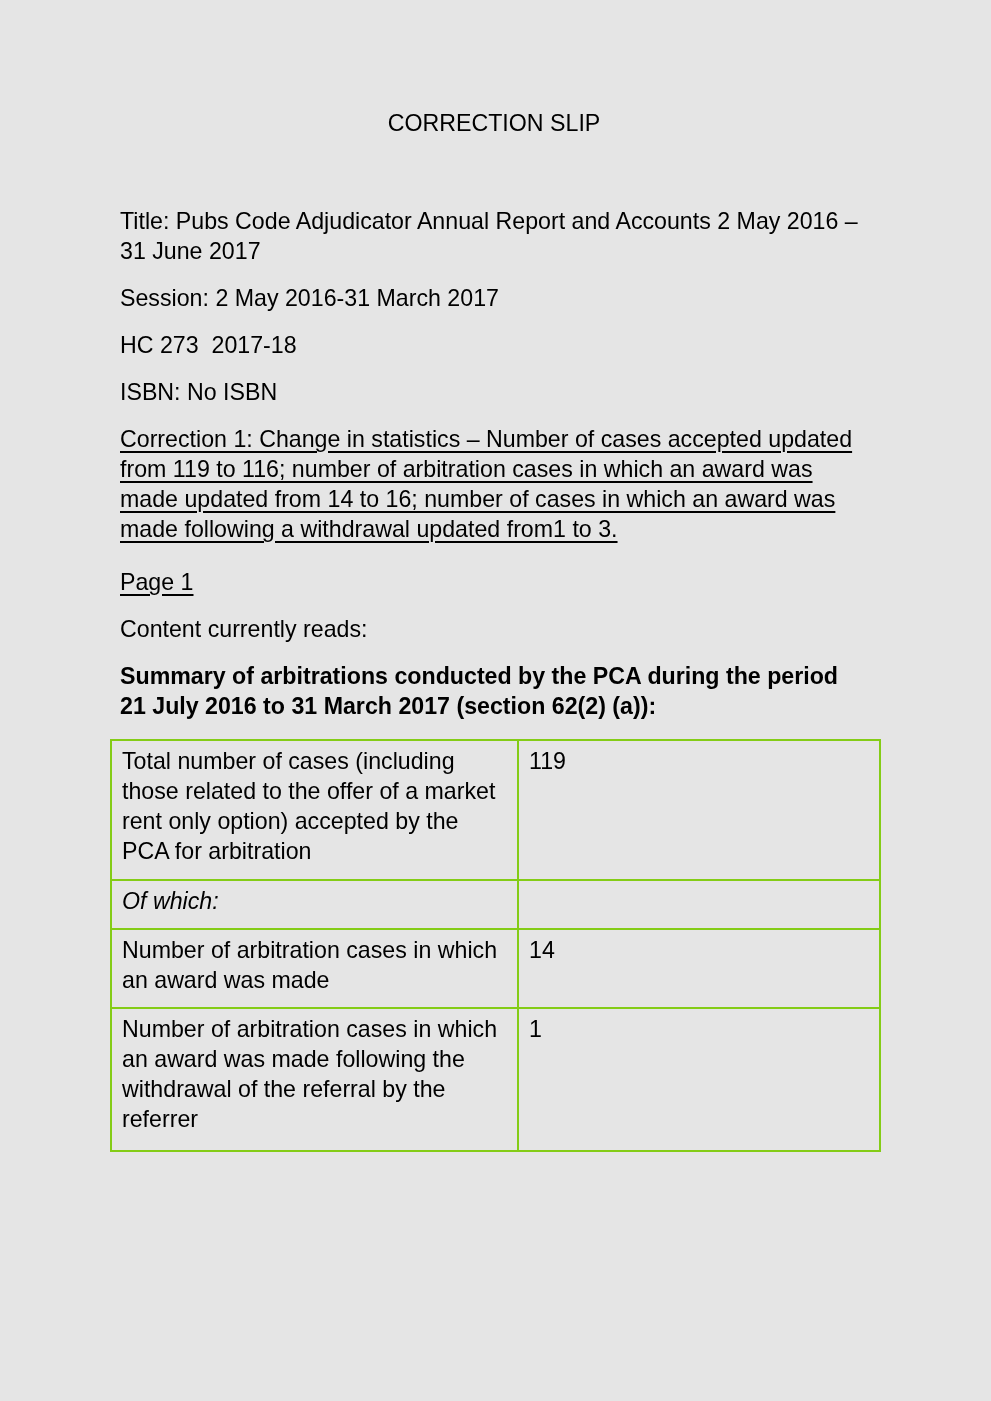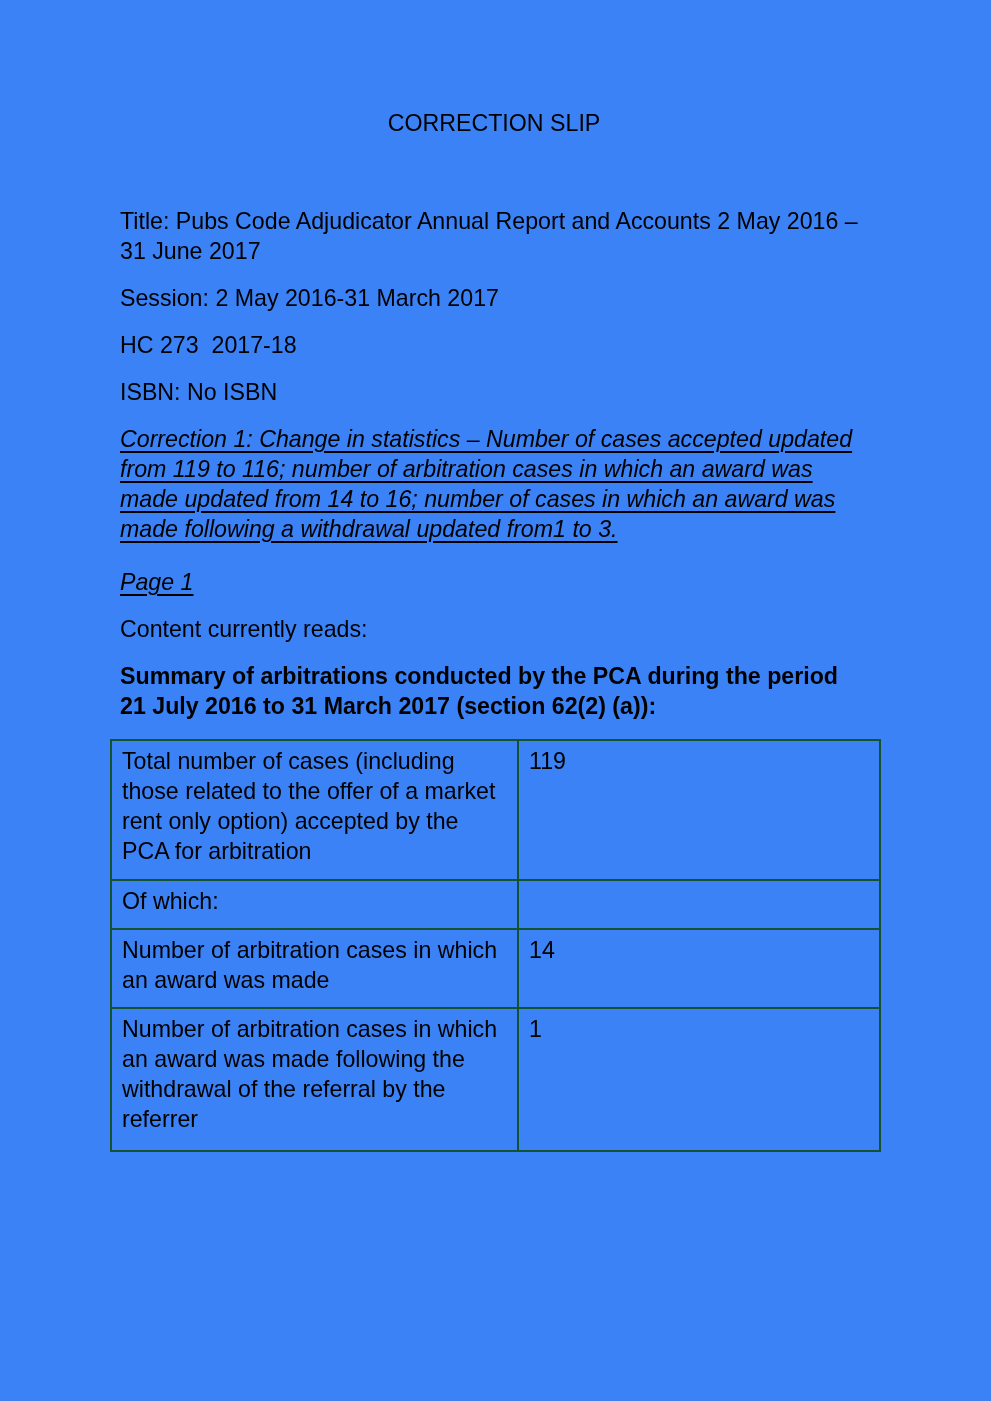--- a/index.html
+++ b/index.html
@@ -6,21 +6,21 @@
     margin: 0;
     padding: 0;
     background: #ffffff;
   }
   .page {
     position: relative;
     width: 991px;
     height: 1401px;
     box-sizing: border-box;
     padding: 108px 123px 0 120px;
-    background: #3b82f6;
+    background: #e5e5e5;
     color: #000000;
     font-family: "Liberation Sans", "DejaVu Sans", sans-serif;
     font-size: 23.2px;
     line-height: 30px;
     overflow: hidden;
   }
   .doc-heading {
     text-align: center;
     font-weight: normal;
     font-size: 23.2px;
@@ -32,42 +32,41 @@
   p.para-lg {
     margin: 0 0 23px 0;
   }
   .pre-space {
     white-space: pre-wrap;
   }
   .underlined {
     text-decoration: underline;
     text-decoration-thickness: 2px;
     text-underline-offset: 4px;
-    font-style: italic;
   }
   .bold-heading {
     font-weight: bold;
     margin: 0 0 18px 0;
   }
   table.summary-table {
     border-collapse: collapse;
     table-layout: fixed;
     width: 771px;
     margin-left: -10px;
   }
   table.summary-table td {
-    border: 2px solid #14532d;
+    border: 2px solid #84cc16;
     vertical-align: top;
     padding: 5px 10px 12px 10px;
     line-height: 30px;
   }
   td.col-label { width: 385px; }
   td.col-value { text-align: left; }
   tr.row-tall-1  { height: 140px; }
-  tr.row-short   { height: 48px; }
+  tr.row-short   { height: 48px; font-style: italic; }
   tr.row-medium  { height: 79px; }
   tr.row-tall-2  { height: 143px; }
 </style>
 </head>
 <body>
 
 <div class="page">
 
   <h1 class="doc-heading">CORRECTION SLIP</h1>
 

